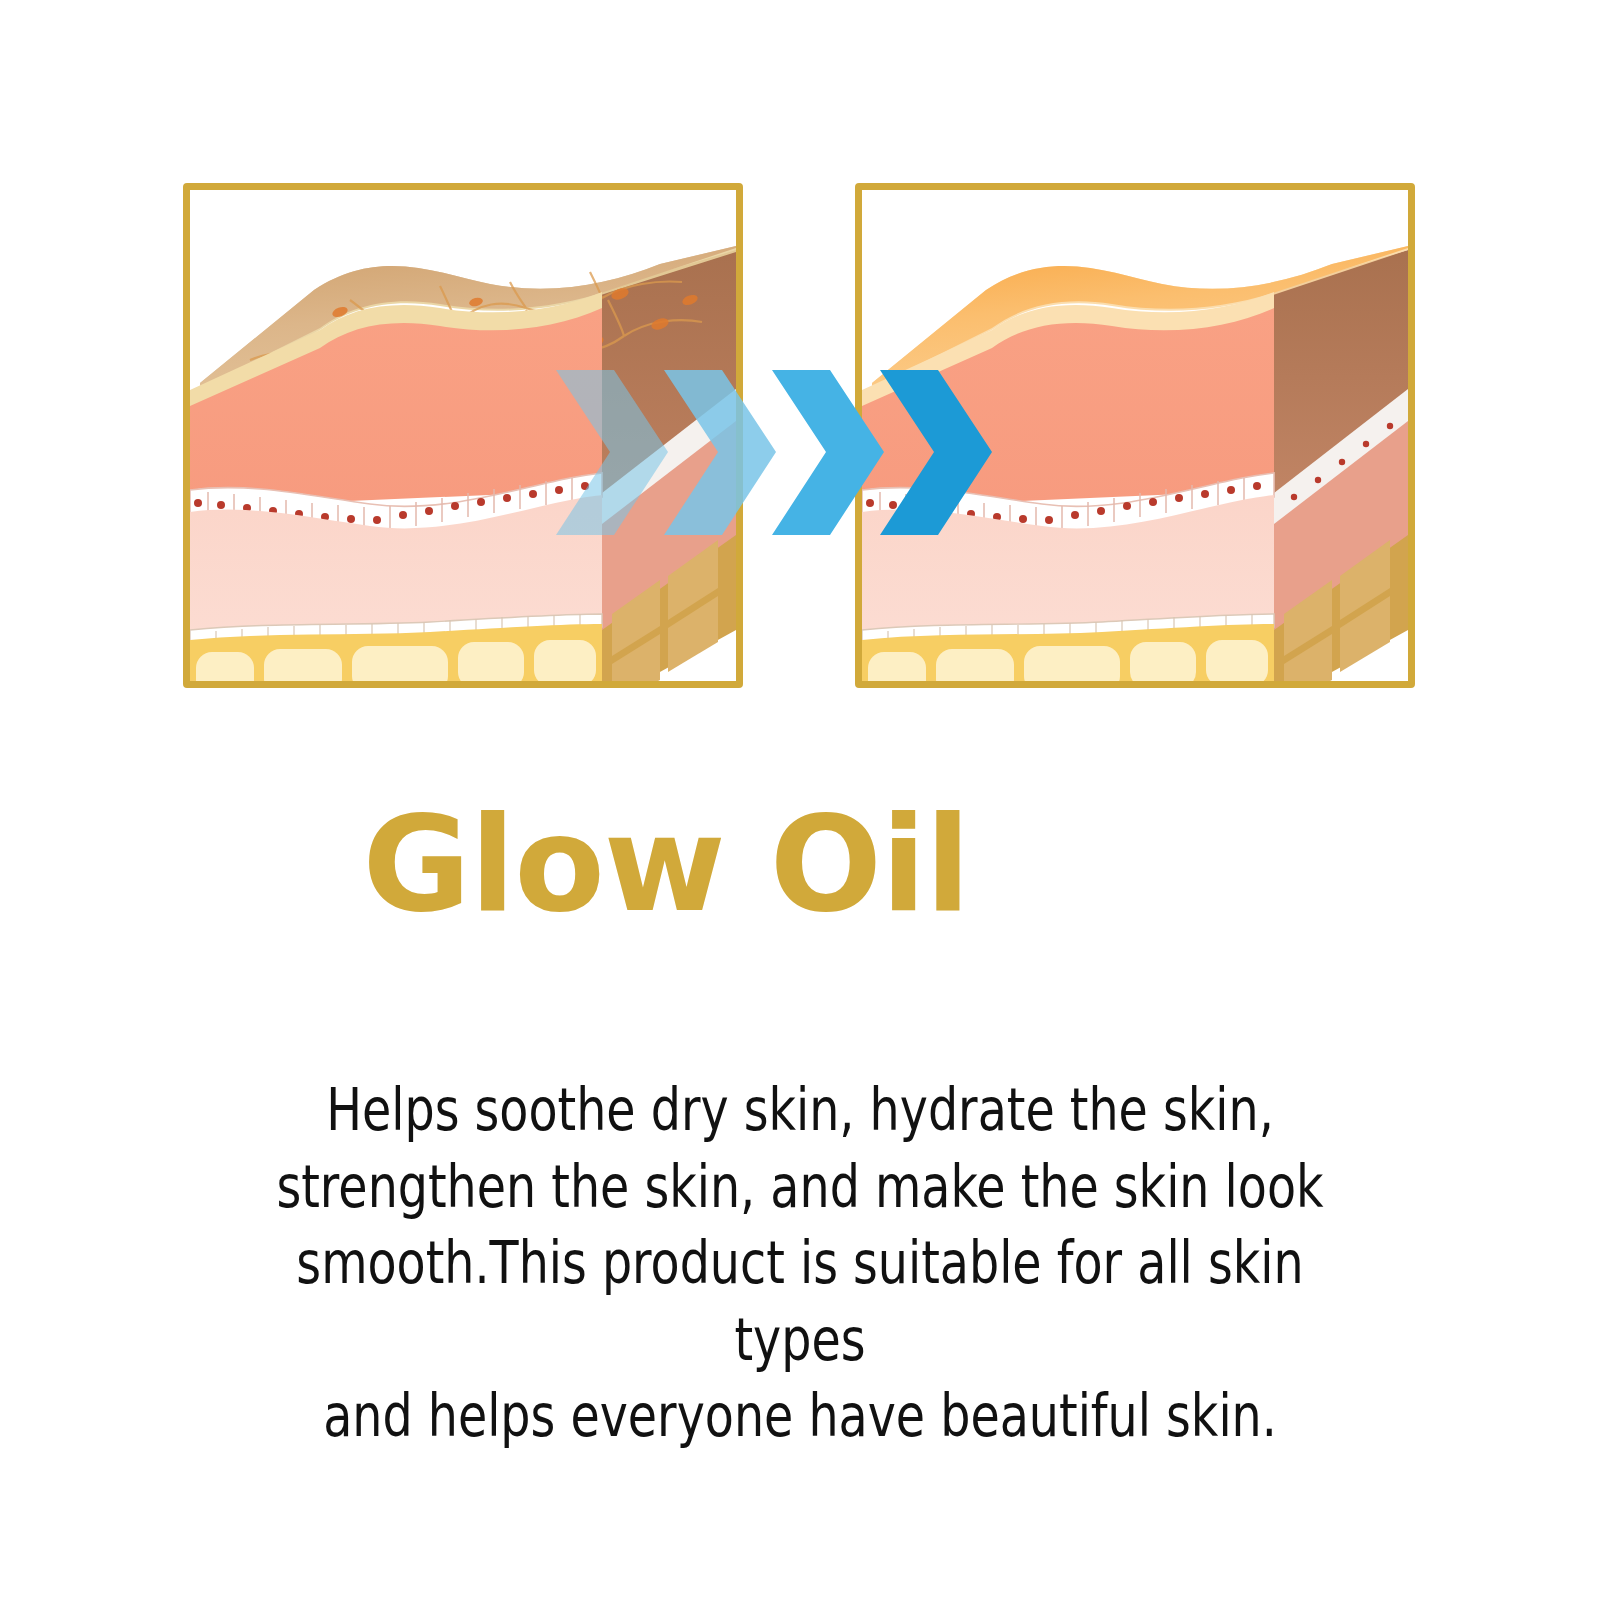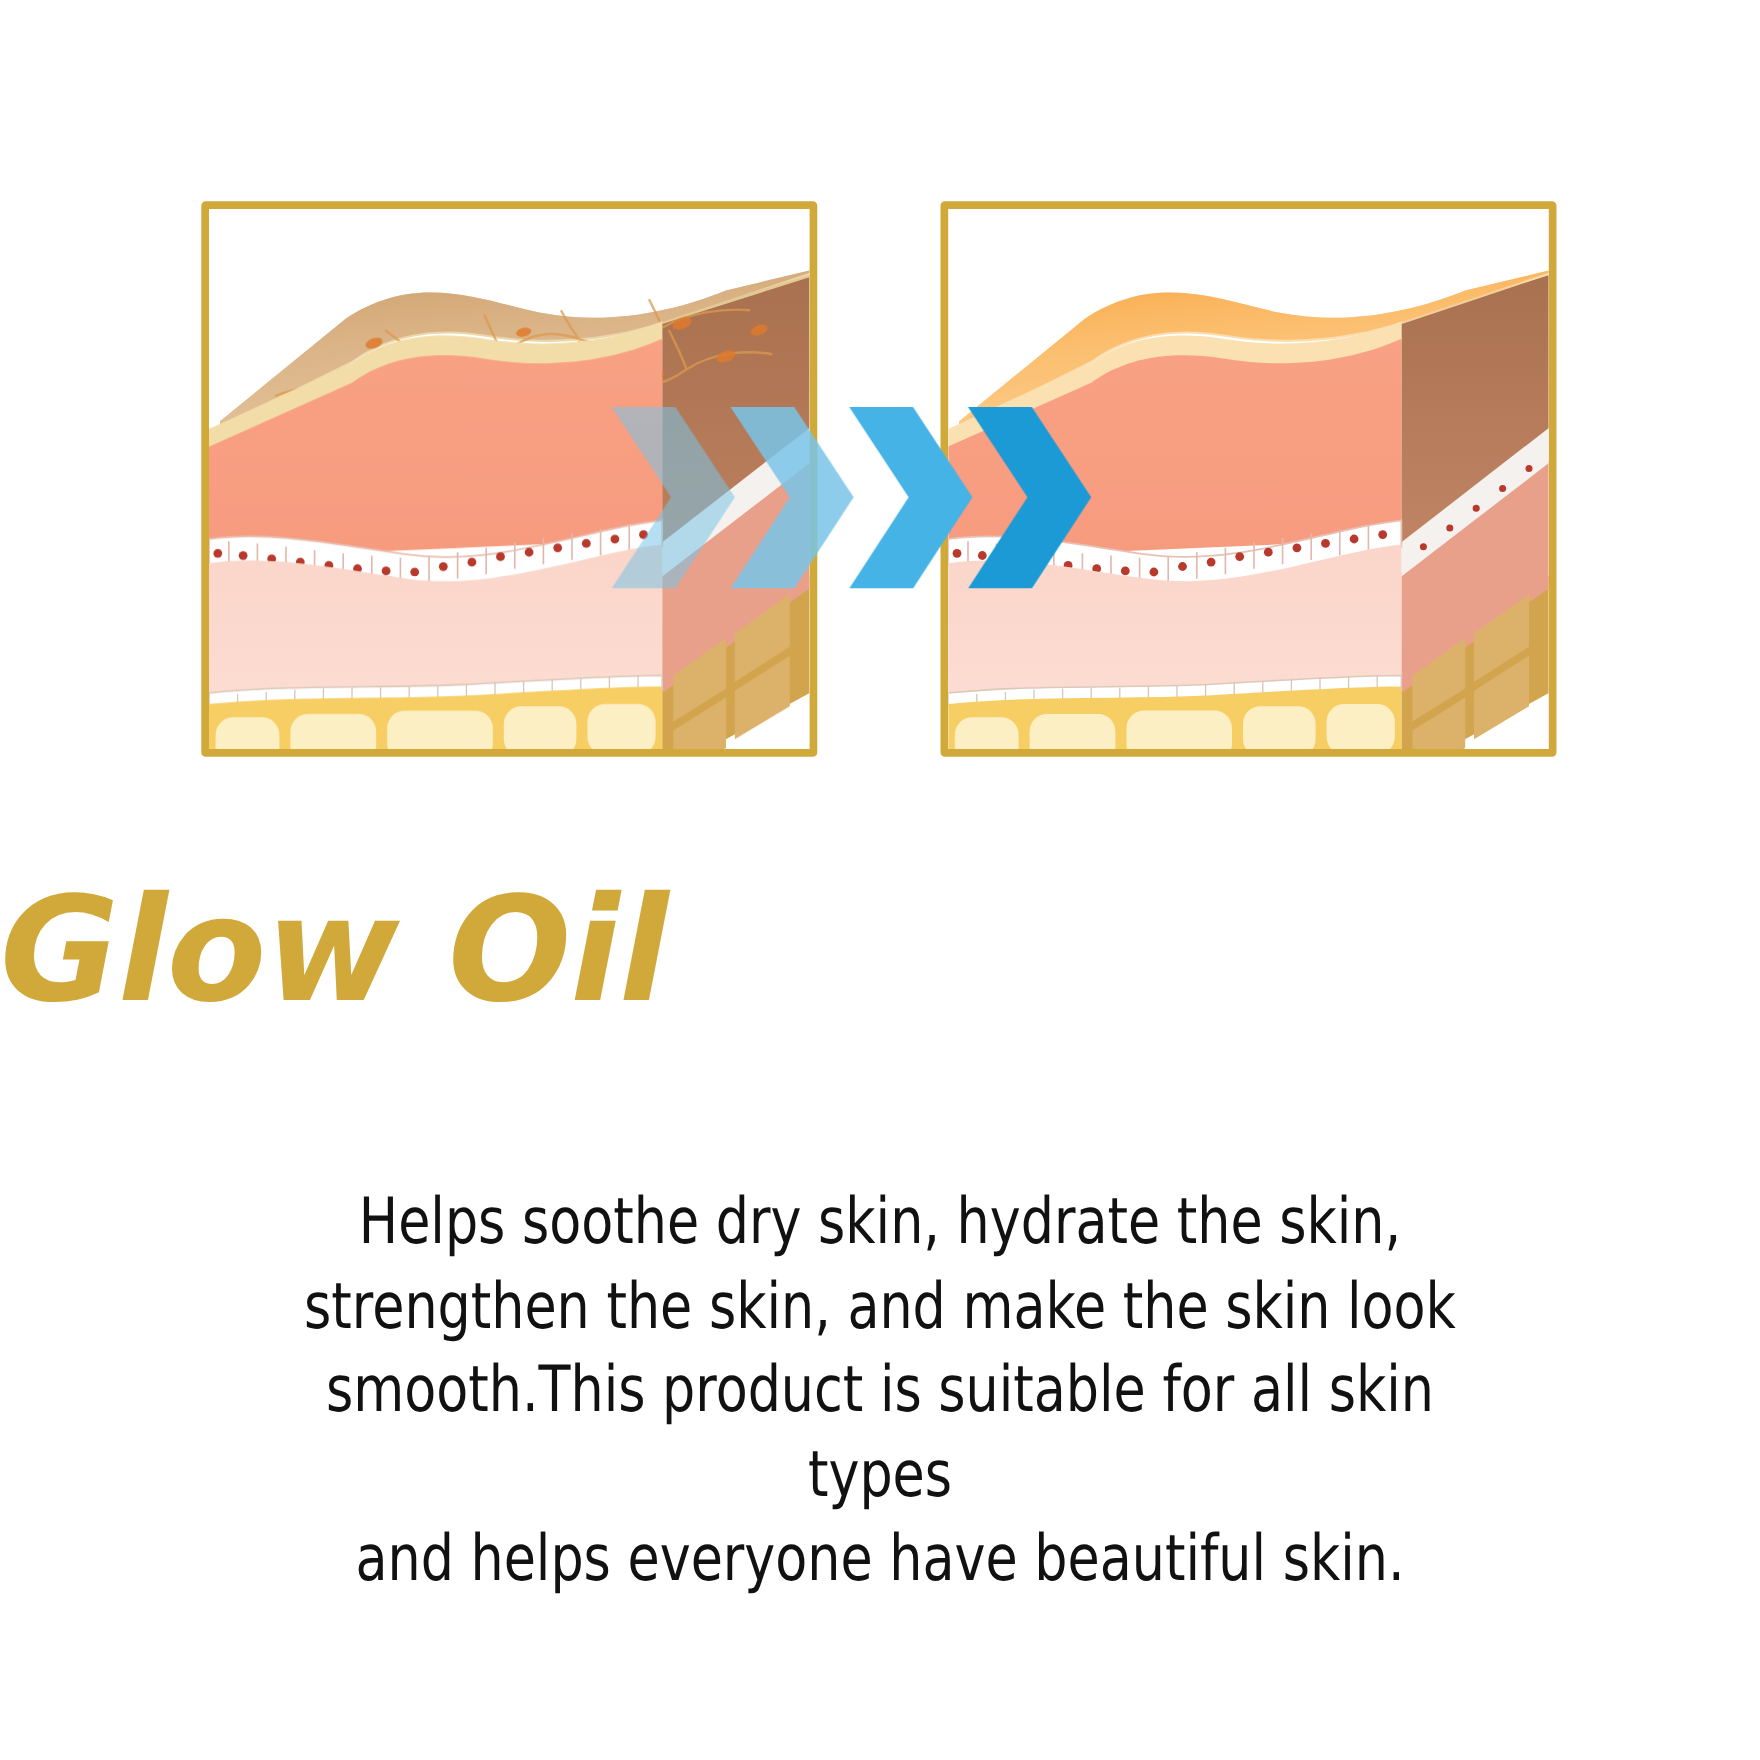--- a/index.html
+++ b/index.html
@@ -55,28 +55,27 @@
     height: 165px;
     pointer-events: none;
   }
 
   
   .title {
     position: absolute;
     left: 0;
     top: 793px;
     width: 1332px;
-    text-align: left;
+    text-align: center;
     font-family: "DejaVu Sans", "Liberation Sans", sans-serif;
     font-size: 132px;
     font-weight: bold;
     letter-spacing: -1px;
     color: #D1A93A;
     line-height: 1.08;
-    font-style: italic;
   }
 
   
   .description {
     position: absolute;
     left: 120px;
     top: 1072px;
     width: 1360px;
     text-align: center;
     font-family: "DejaVu Sans", "Liberation Sans", sans-serif;

